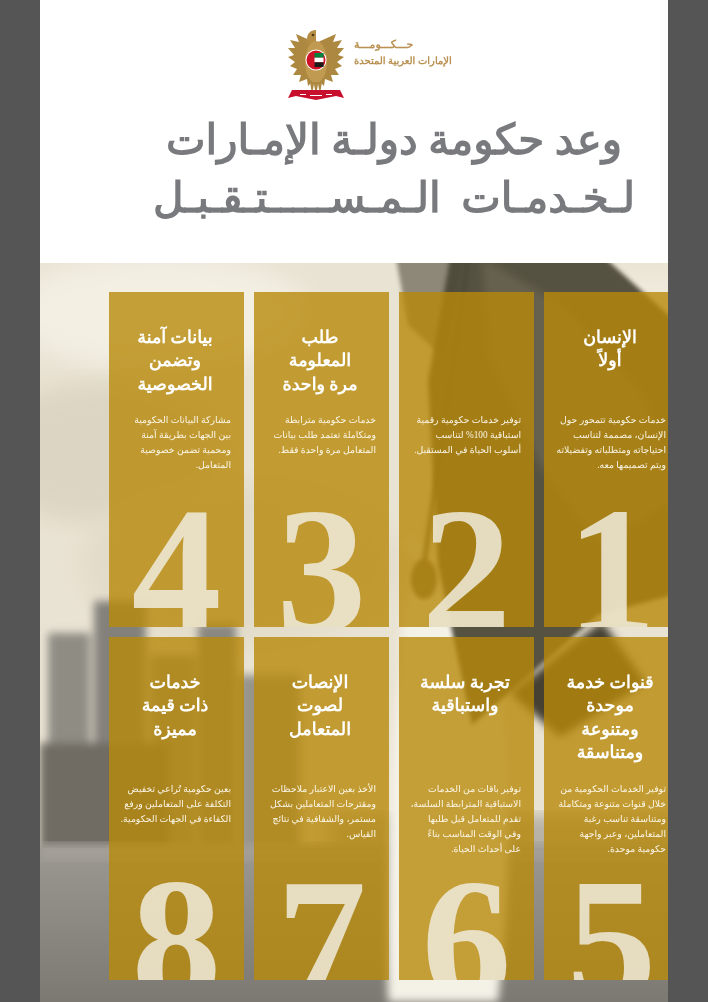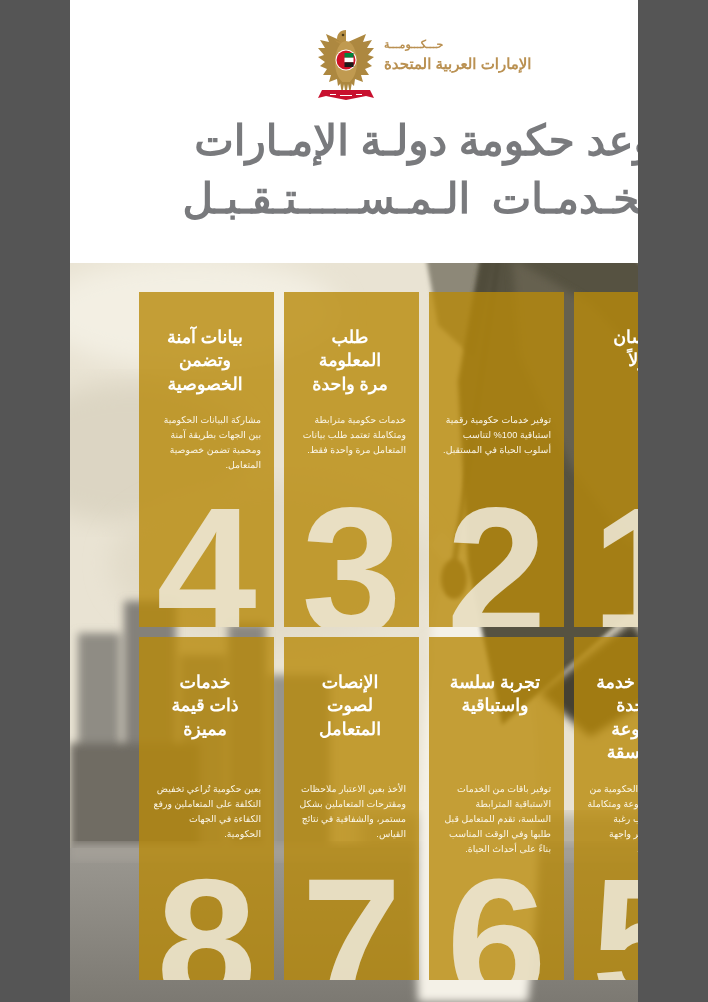--- a/index.html
+++ b/index.html
@@ -1,27 +1,27 @@
 <!DOCTYPE html>
 <html lang="ar"><head>
 <meta charset="utf-8">
 <style>
   * { margin:0; padding:0; box-sizing:border-box; }
   body { background:#555; display:flex; justify-content:center; }
   .poster {
-    position:relative; width:568px; height:1002px; overflow:hidden;
-    background:#0f766e; font-family:Liberation Sans, sans-serif; direction:rtl;
+    position:relative; width:628px; height:1002px; overflow:hidden;
+    background:#0f766e; font-family:Liberation Serif, serif; direction:rtl;
   }
   
   .header { position:absolute; top:0; left:0; width:708px; height:263px; background:#ffffff; z-index:3; }
   .logo { position:absolute; top:28px; left:246px; width:230px; height:80px; direction:ltr; }
   .logo-falcon { position:absolute; left:0; top:0; width:60px; height:80px; }
   .logo-text { position:absolute; left:68px; top:10px; width:160px; text-align:left; direction:rtl; color:#BA9152; }
   .logo-line1 { font-size:11px; letter-spacing:1px; margin-bottom:4px; font-weight:bold; }
-  .logo-line2 { font-size:15px; font-weight:bold; }
+  .logo-line2 { font-size:10px; font-weight:bold; }
   .title { position:absolute; top:112px; right:0; width:708px; text-align:center;
            color:#797A7D; font-weight:bold; line-height:1.38; }
   .title .t1 { font-size:42px; }
   .title .t2 { font-size:42px; word-spacing:10px; }
   
   .photo { position:absolute; top:263px; left:0; width:708px; height:739px; z-index:1; }
   
   .grid {
     position:absolute; top:292px; left:69px; width:570px; height:688px; z-index:2;
     display:grid; grid-template-columns:repeat(4,1fr); grid-template-rows:335px 343px; gap:10px;
@@ -154,20 +154,21 @@
       <div class="t1">وعد حكومة دولـة الإمـارات</div>
       <div class="t2">لـخـدمـات الـمـســـــتـقـبـل</div>
     </div>
   </div>
 
   <div class="grid">
 
     <div class="card row1">
       <div class="card-title">الإنسان
 أولاً</div>
+      <div class="card-body">خدمات حكومية تتمحور حول الإنسان، مصممة لتناسب احتياجاته ومتطلباته وتفضيلاته ويتم تصميمها معه.</div>
       <div class="card-number">1</div>
     </div>
     <div class="card row1">
       <div class="card-body">توفير خدمات حكومية رقمية استباقية 100% لتناسب أسلوب الحياة في المستقبل.</div>
       <div class="card-number">2</div>
     </div>
     <div class="card row1">
       <div class="card-title">طلب
 المعلومة
 مرة واحدة</div>

